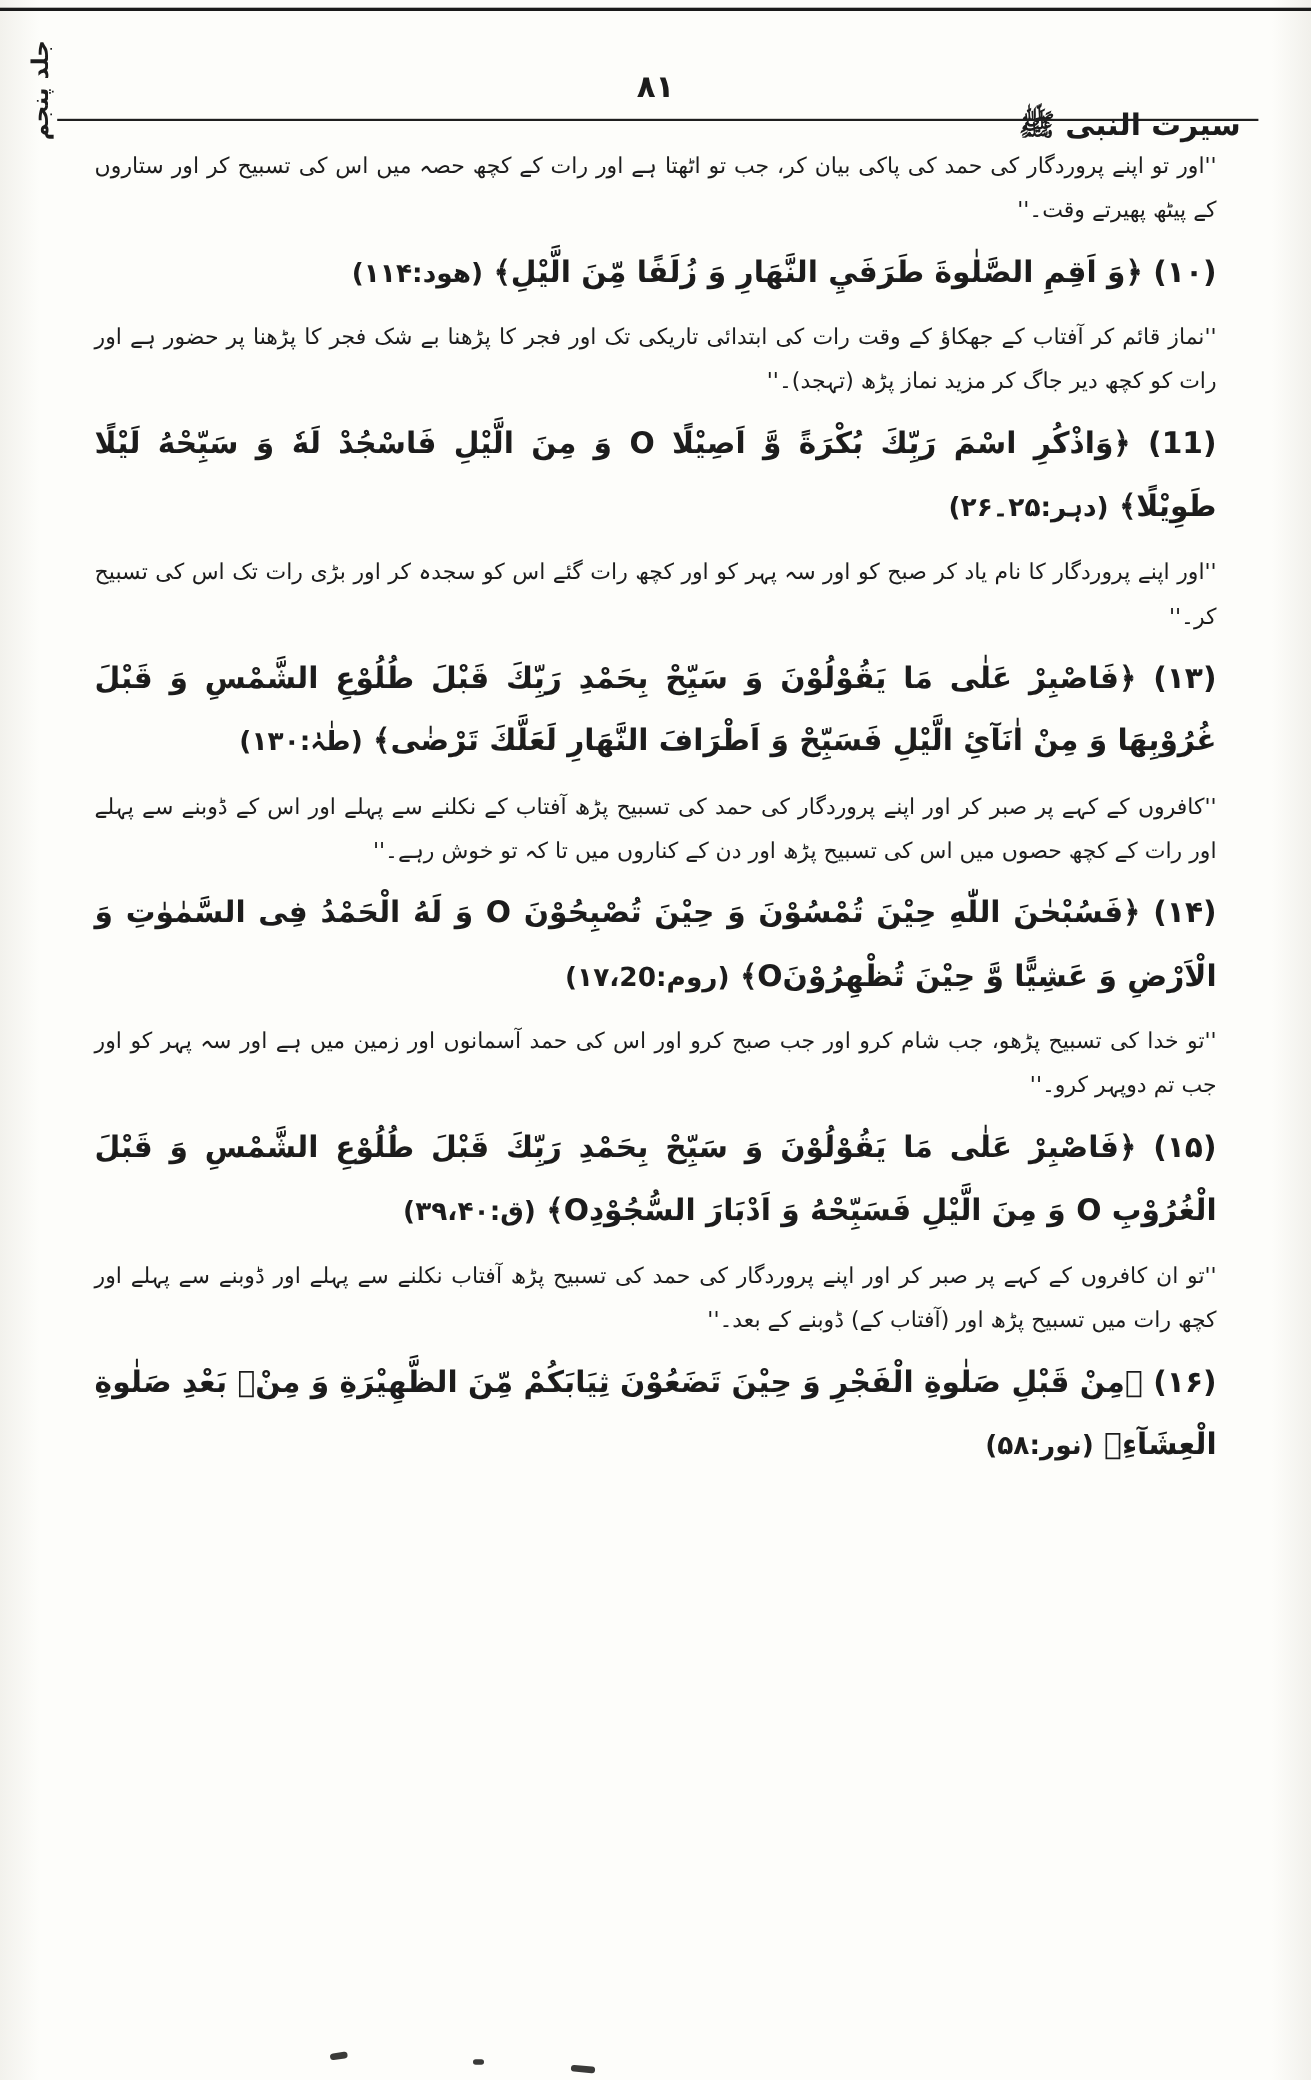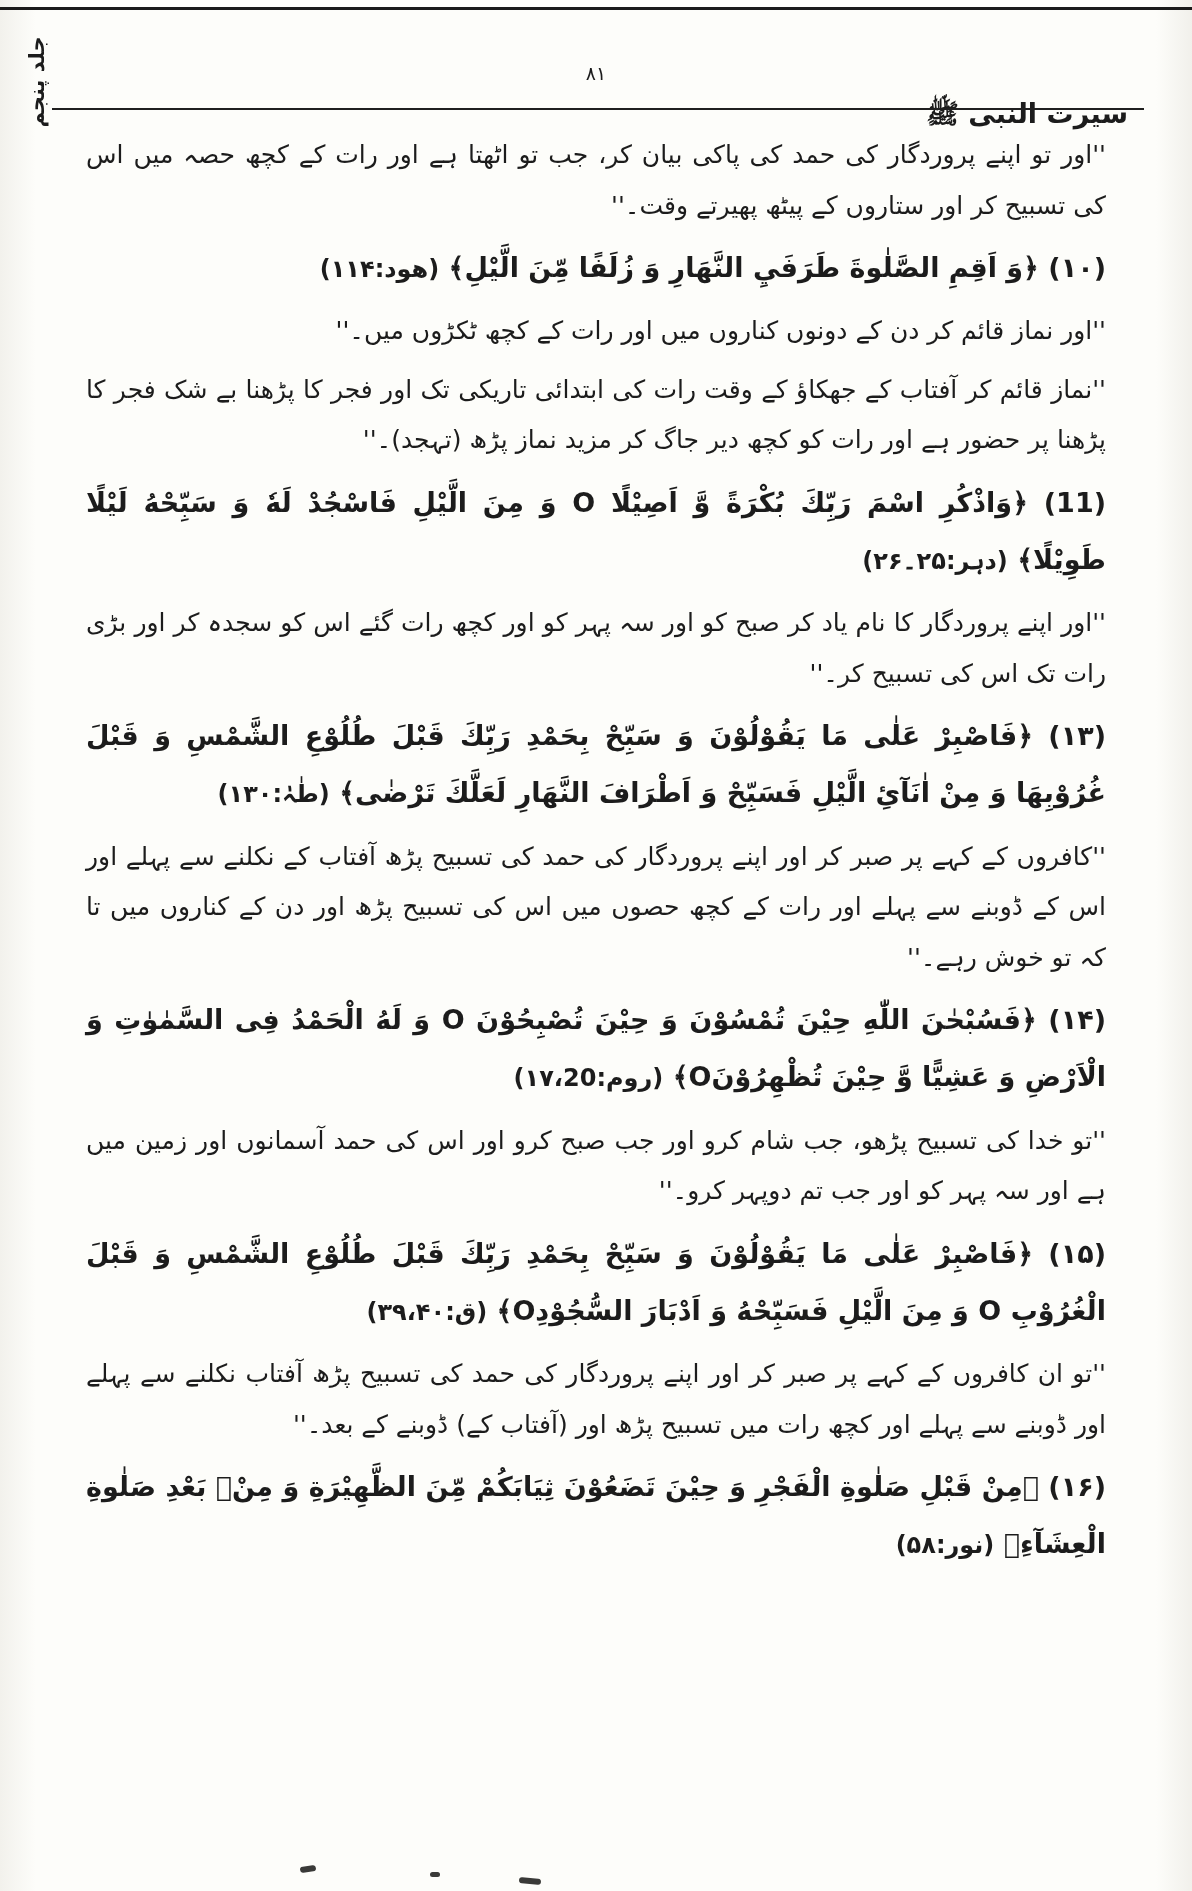--- a/index.html
+++ b/index.html
@@ -32,22 +32,22 @@
     font-size: 27px;
     font-weight: bold;
     direction: rtl;
     margin-top: 39px;
   }
   .page-number {
     position: absolute;
     top: 62px;
     left: 50%;
     transform: translateX(-50%);
-    font-size: 19px;
-    font-weight: normal;
+    font-size: 28px;
+    font-weight: bold;
   }
   .spine {
     position: absolute;
     top: 70px;
     left: -28px;
     width: 130px;
     text-align: center;
     font-size: 21px;
     font-weight: bold;
     transform: rotate(-90deg);
@@ -63,21 +63,21 @@
     background: #1f1f1f;
   }
   .content {
     position: absolute;
     top: 126px;
     right: 86px;
     left: 86px;
     direction: rtl;
   }
   p.urdu {
-    font-size: 25px;
+    font-size: 20px;
     line-height: 2.02;
     text-align: justify;
     margin: 4px 0 8px 0;
     font-weight: 500;
   }
   p.verse {
     font-size: 27px;
     font-weight: bold;
     line-height: 2.12;
     text-align: justify;
@@ -105,21 +105,20 @@
 
 <div class="page">
   <div class="top-rule"></div>
   <div class="spine">جلد پنجم</div>
   <div class="book-title">سیرت النبی ﷺ</div>
   <div class="page-number">٨١</div>
   <div class="header-rule"></div>
   <main id="content" class="content">
       <p class="urdu">''اور تو اپنے پروردگار کی حمد کی پاکی بیان کر، جب تو اٹھتا ہے اور رات کے کچھ حصہ میں اس کی تسبیح کر اور ستاروں کے پیٹھ پھیرتے وقت۔''</p>
       <p class="verse"><span class="verse-num">(۱۰) </span><span class="verse-arabic">﴿وَ اَقِمِ الصَّلٰوةَ طَرَفَيِ النَّهَارِ وَ زُلَفًا مِّنَ الَّيْلِ﴾ </span><span class="verse-ref">(هود:۱۱۴)</span></p>
-      <p class="urdu">''اور نماز قائم کر دن کے دونوں کناروں میں اور رات کے کچھ ٹکڑوں میں۔''</p>
       <p class="urdu">''نماز قائم کر آفتاب کے جھکاؤ کے وقت رات کی ابتدائی تاریکی تک اور فجر کا پڑھنا بے شک فجر کا پڑھنا پر حضور ہے اور رات کو کچھ دیر جاگ کر مزید نماز پڑھ (تہجد)۔''</p>
       <p class="verse"><span class="verse-num">(11) </span><span class="verse-arabic">﴿وَاذْكُرِ اسْمَ رَبِّكَ بُكْرَةً وَّ اَصِيْلًا O وَ مِنَ الَّيْلِ فَاسْجُدْ لَهٗ وَ سَبِّحْهُ لَيْلًا طَوِيْلًا﴾ </span><span class="verse-ref">(دہر:۲۵۔۲۶)</span></p>
       <p class="urdu">''اور اپنے پروردگار کا نام یاد کر صبح کو اور سہ پہر کو اور کچھ رات گئے اس کو سجدہ کر اور بڑی رات تک اس کی تسبیح کر۔''</p>
       <p class="verse"><span class="verse-num">(۱۳) </span><span class="verse-arabic">﴿فَاصْبِرْ عَلٰى مَا يَقُوْلُوْنَ وَ سَبِّحْ بِحَمْدِ رَبِّكَ قَبْلَ طُلُوْعِ الشَّمْسِ وَ قَبْلَ غُرُوْبِهَا وَ مِنْ اٰنَآئِ الَّيْلِ فَسَبِّحْ وَ اَطْرَافَ النَّهَارِ لَعَلَّكَ تَرْضٰى﴾ </span><span class="verse-ref">(طٰہٰ:۱۳۰)</span></p>
       <p class="urdu">''کافروں کے کہے پر صبر کر اور اپنے پروردگار کی حمد کی تسبیح پڑھ آفتاب کے نکلنے سے پہلے اور اس کے ڈوبنے سے پہلے اور رات کے کچھ حصوں میں اس کی تسبیح پڑھ اور دن کے کناروں میں تا کہ تو خوش رہے۔''</p>
       <p class="verse"><span class="verse-num">(۱۴) </span><span class="verse-arabic">﴿فَسُبْحٰنَ اللّٰهِ حِيْنَ تُمْسُوْنَ وَ حِيْنَ تُصْبِحُوْنَ O وَ لَهُ الْحَمْدُ فِى السَّمٰوٰتِ وَ الْاَرْضِ وَ عَشِيًّا وَّ حِيْنَ تُظْهِرُوْنَO﴾ </span><span class="verse-ref">(روم:۱۷،20)</span></p>
       <p class="urdu">''تو خدا کی تسبیح پڑھو، جب شام کرو اور جب صبح کرو اور اس کی حمد آسمانوں اور زمین میں ہے اور سہ پہر کو اور جب تم دوپہر کرو۔''</p>
       <p class="verse"><span class="verse-num">(۱۵) </span><span class="verse-arabic">﴿فَاصْبِرْ عَلٰى مَا يَقُوْلُوْنَ وَ سَبِّحْ بِحَمْدِ رَبِّكَ قَبْلَ طُلُوْعِ الشَّمْسِ وَ قَبْلَ الْغُرُوْبِ O وَ مِنَ الَّيْلِ فَسَبِّحْهُ وَ اَدْبَارَ السُّجُوْدِO﴾ </span><span class="verse-ref">(ق:۳۹،۴۰)</span></p>
       <p class="urdu">''تو ان کافروں کے کہے پر صبر کر اور اپنے پروردگار کی حمد کی تسبیح پڑھ آفتاب نکلنے سے پہلے اور ڈوبنے سے پہلے اور کچھ رات میں تسبیح پڑھ اور (آفتاب کے) ڈوبنے کے بعد۔''</p>
       <p class="verse"><span class="verse-num">(۱۶) </span><span class="verse-arabic">﴿مِنْ قَبْلِ صَلٰوةِ الْفَجْرِ وَ حِيْنَ تَضَعُوْنَ ثِيَابَكُمْ مِّنَ الظَّهِيْرَةِ وَ مِنْۢ بَعْدِ صَلٰوةِ الْعِشَآءِ﴾ </span><span class="verse-ref">(نور:۵۸)</span></p>

